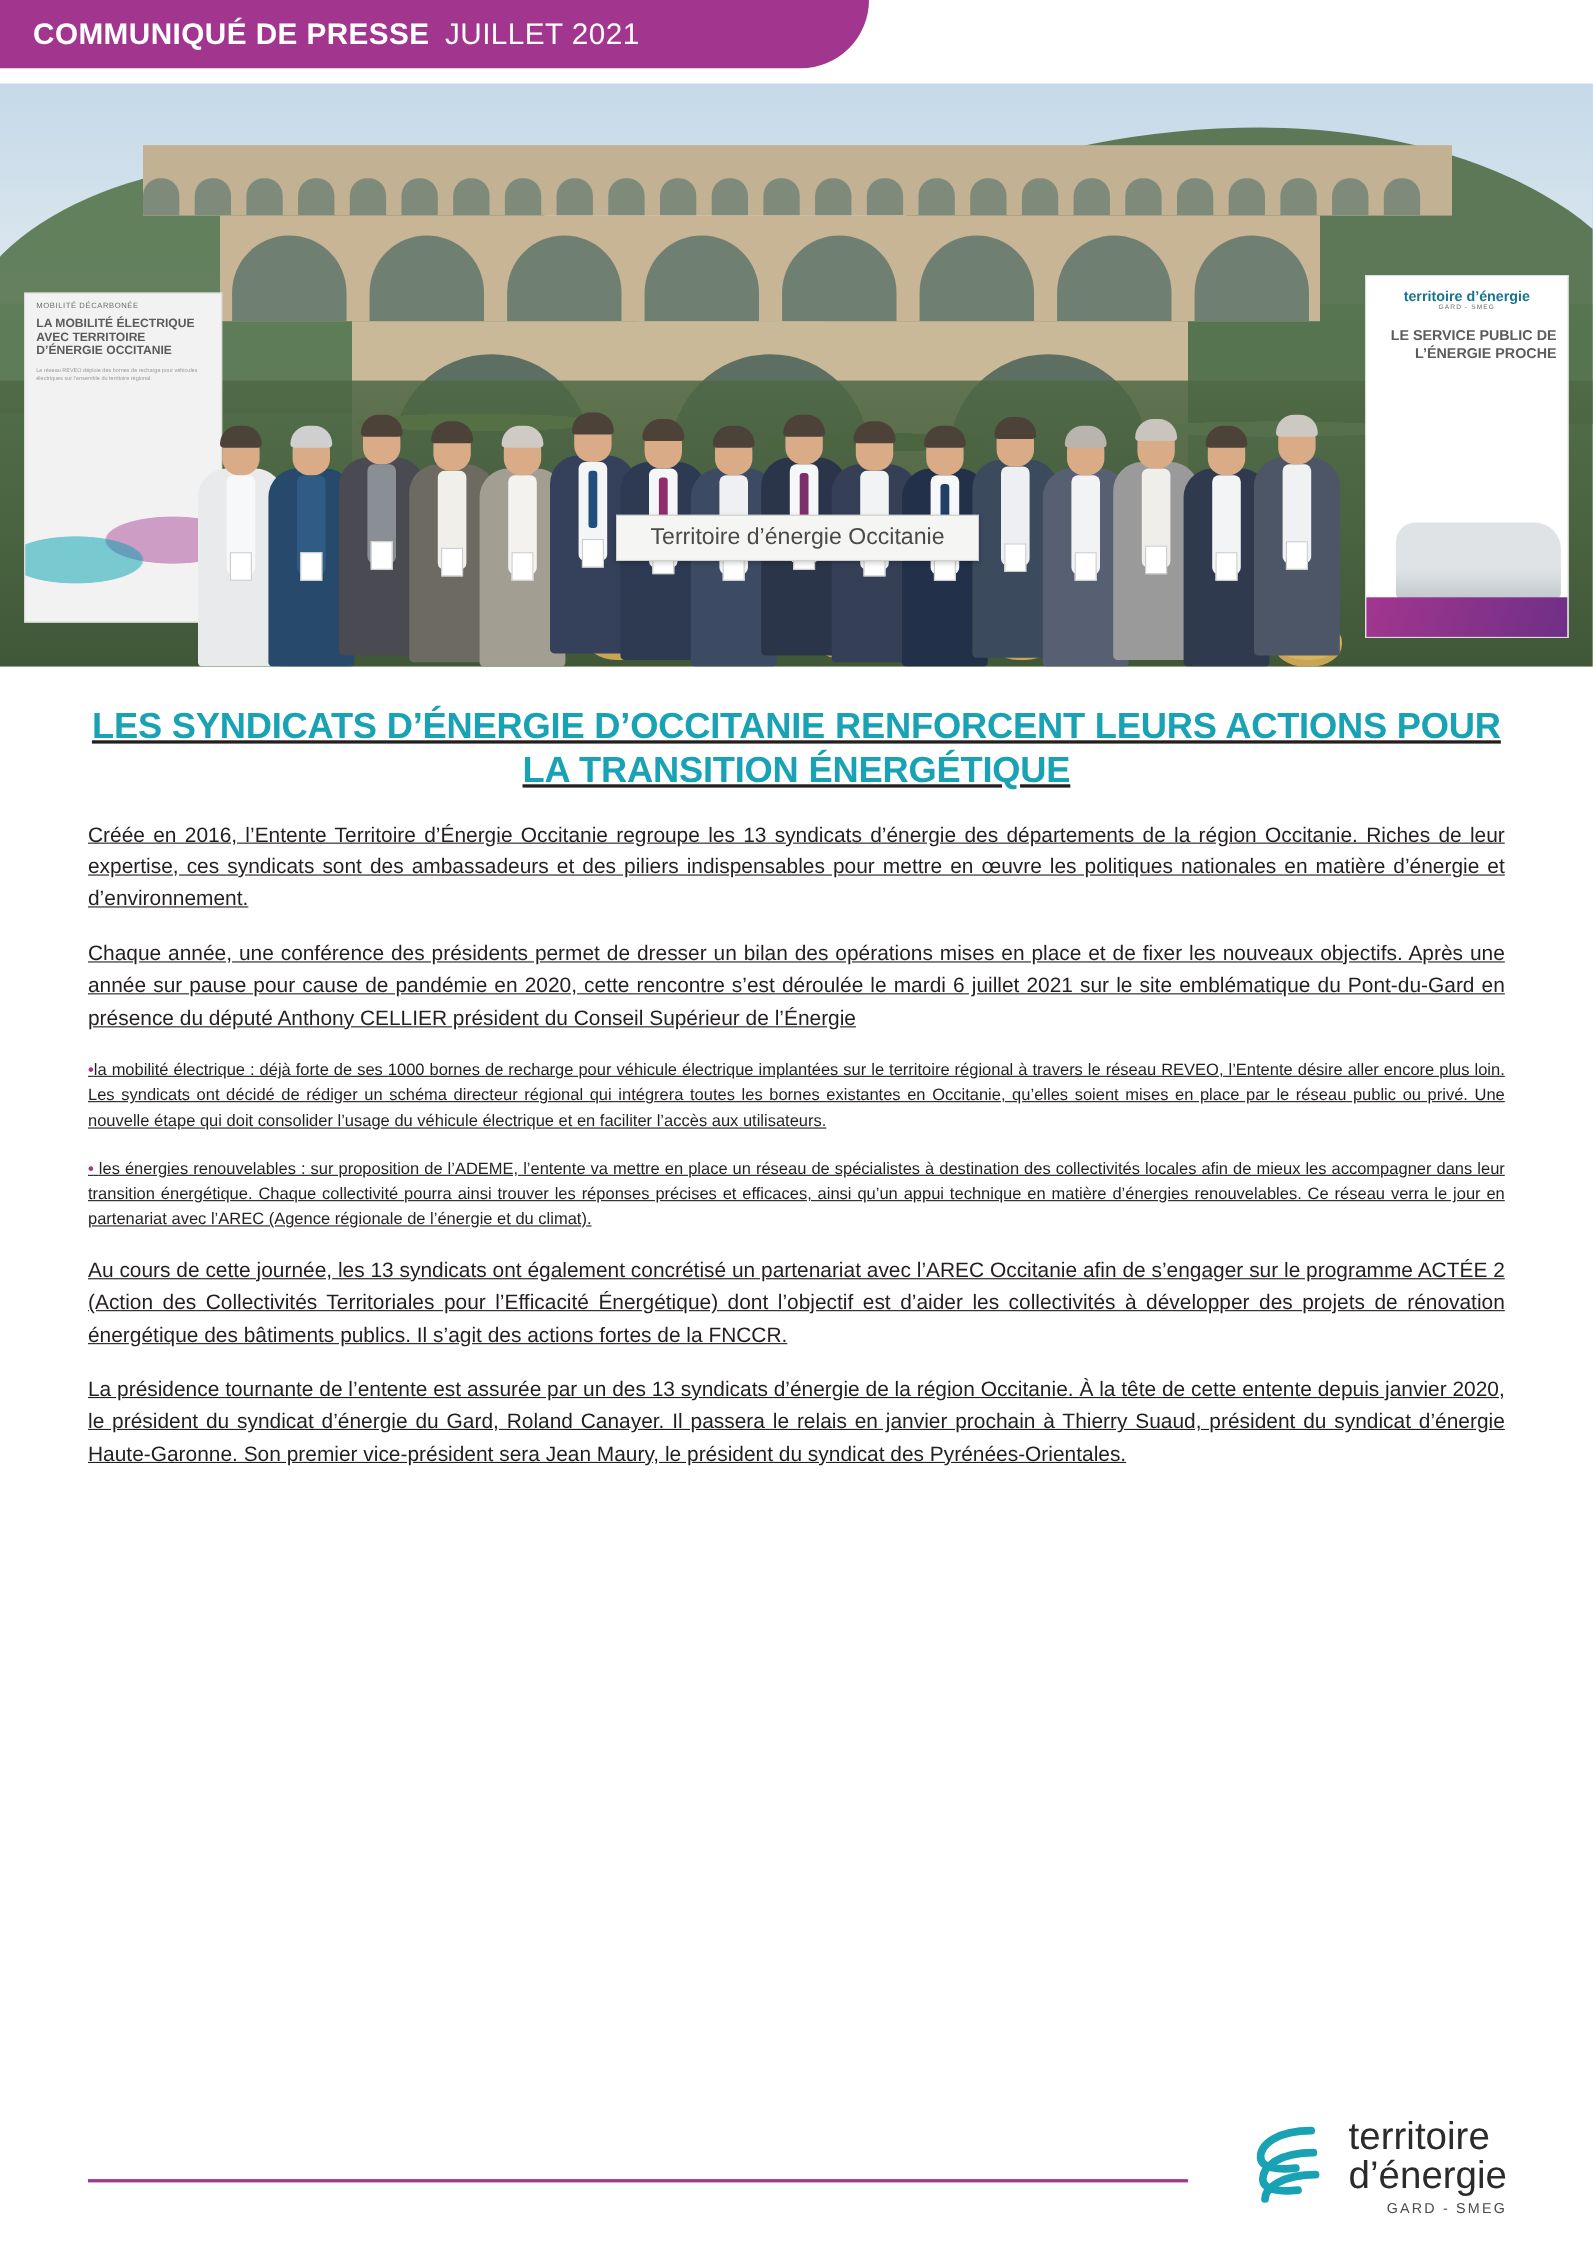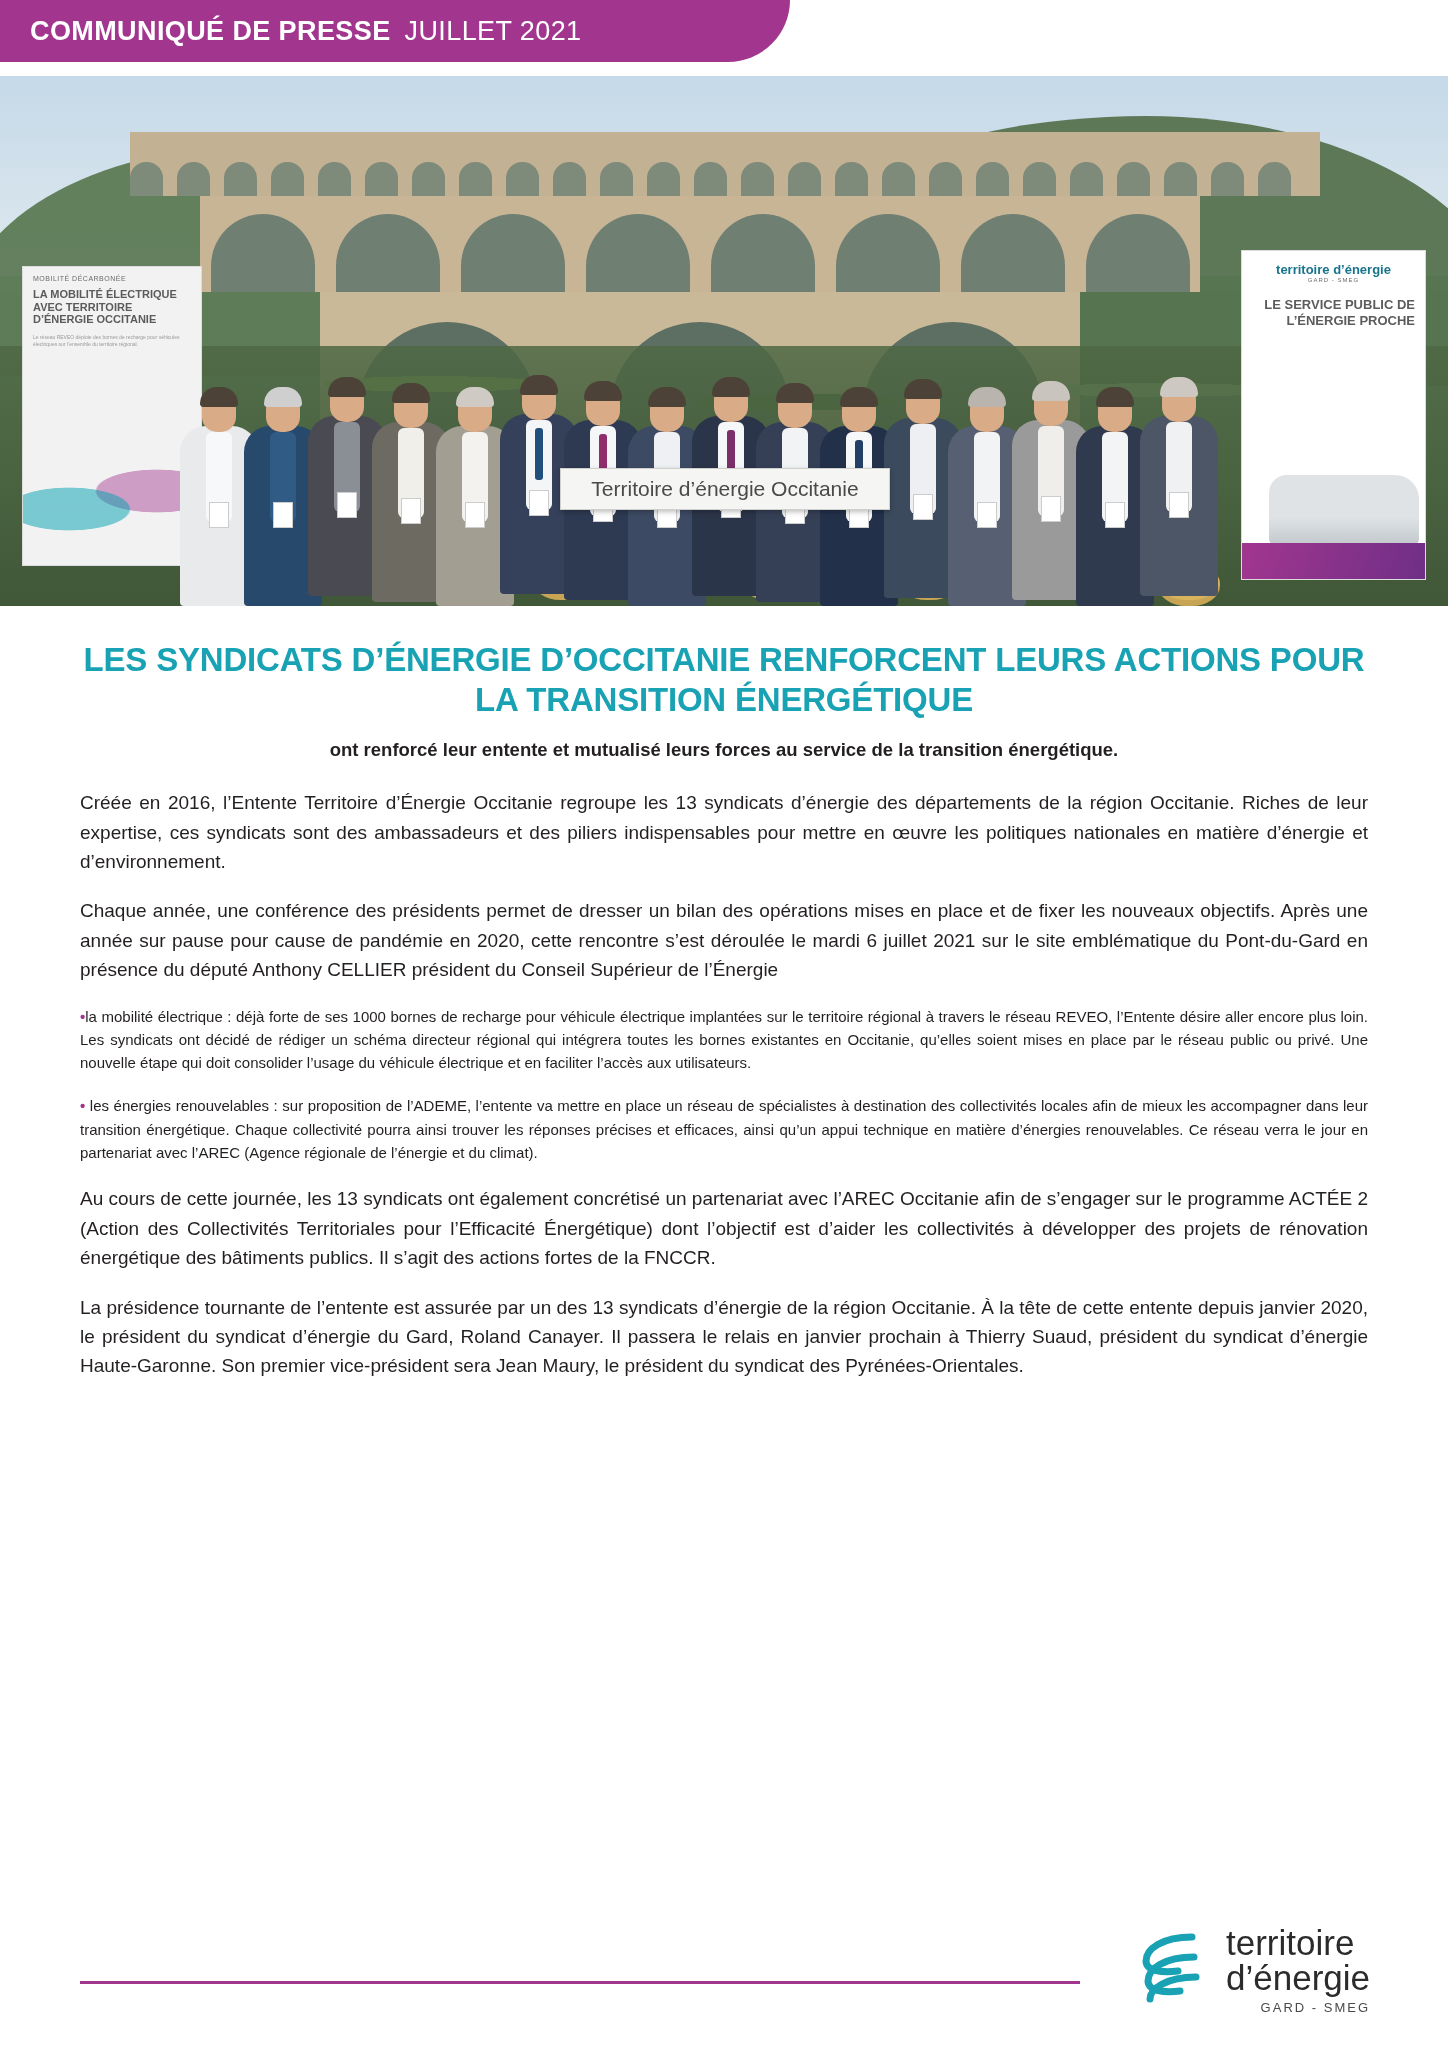--- a/index.html
+++ b/index.html
@@ -294,20 +294,21 @@
     justify-content: center;
     font-size: 21px;
     color: #4a4a48;
     z-index: 9;
     box-shadow: 0 2px 5px rgba(0,0,0,.25);
   }
 
   
   .content {
     padding: 28px 80px 0 80px;
+    text-decoration: underline;
   }
   h1.doc-title {
     color: #18a2b4;
     font-size: 33px;
     line-height: 1.22;
     font-weight: bold;
     text-align: center;
     margin: 6px 0 14px 0;
     letter-spacing: -0.2px;
   }
@@ -623,21 +624,20 @@
     <div class="hat" style="left:978px;bottom:0;"></div>
 
     <div class="sign">Territoire d’énergie Occitanie</div>
   </div>
 </div>
 
 <div class="content">
   <h1 class="doc-title">LES SYNDICATS D’ÉNERGIE D’OCCITANIE RENFORCENT LEURS ACTIONS POUR LA TRANSITION ÉNERGÉTIQUE</h1>
 
   <div class="lede">
-    <div>ont renforcé leur entente et mutualisé leurs forces au service de la transition énergétique.</div>
   </div>
 
   <p class="body-text">Créée en 2016, l’Entente Territoire d’Énergie Occitanie regroupe les 13 syndicats d’énergie des départements de la région Occitanie. Riches de leur expertise, ces syndicats sont des ambassadeurs et des piliers indispensables pour mettre en œuvre les politiques nationales en matière d’énergie et d’environnement.</p>
   <p class="body-text">Chaque année, une conférence des présidents permet de dresser un bilan des opérations mises en place et de fixer les nouveaux objectifs. Après une année sur pause pour cause de pandémie en 2020, cette rencontre s’est déroulée le mardi 6 juillet 2021 sur le site emblématique du Pont-du-Gard en présence du député Anthony CELLIER président du Conseil Supérieur de l’Énergie</p>
 
 
   <p class="bullet"><span class="dot">•</span><span>la mobilité électrique : déjà forte de ses 1000 bornes de recharge pour véhicule électrique implantées sur le territoire régional à travers le réseau REVEO, l’Entente désire aller encore plus loin. Les syndicats ont décidé de rédiger un schéma directeur régional qui intégrera toutes les bornes existantes en Occitanie, qu’elles soient mises en place par le réseau public ou privé. Une nouvelle étape qui doit consolider l’usage du véhicule électrique et en faciliter l’accès aux utilisateurs.</span></p>
   <p class="bullet"><span class="dot">•</span>&nbsp;<span>les énergies renouvelables : sur proposition de l’ADEME, l’entente va mettre en place un réseau de spécialistes à destination des collectivités locales afin de mieux les accompagner dans leur transition énergétique. Chaque collectivité pourra ainsi trouver les réponses précises et efficaces, ainsi qu’un appui technique en matière d’énergies renouvelables. Ce réseau verra le jour en partenariat avec l’AREC (Agence régionale de l’énergie et du climat).</span></p>
 
   <p class="body-text">Au cours de cette journée, les 13 syndicats ont également concrétisé un partenariat avec l’AREC Occitanie afin de s’engager sur le programme ACTÉE 2 (Action des Collectivités Territoriales pour l’Efficacité Énergétique) dont l’objectif est d’aider les collectivités à développer des projets de rénovation énergétique des bâtiments publics. Il s’agit des actions fortes de la FNCCR.</p>

